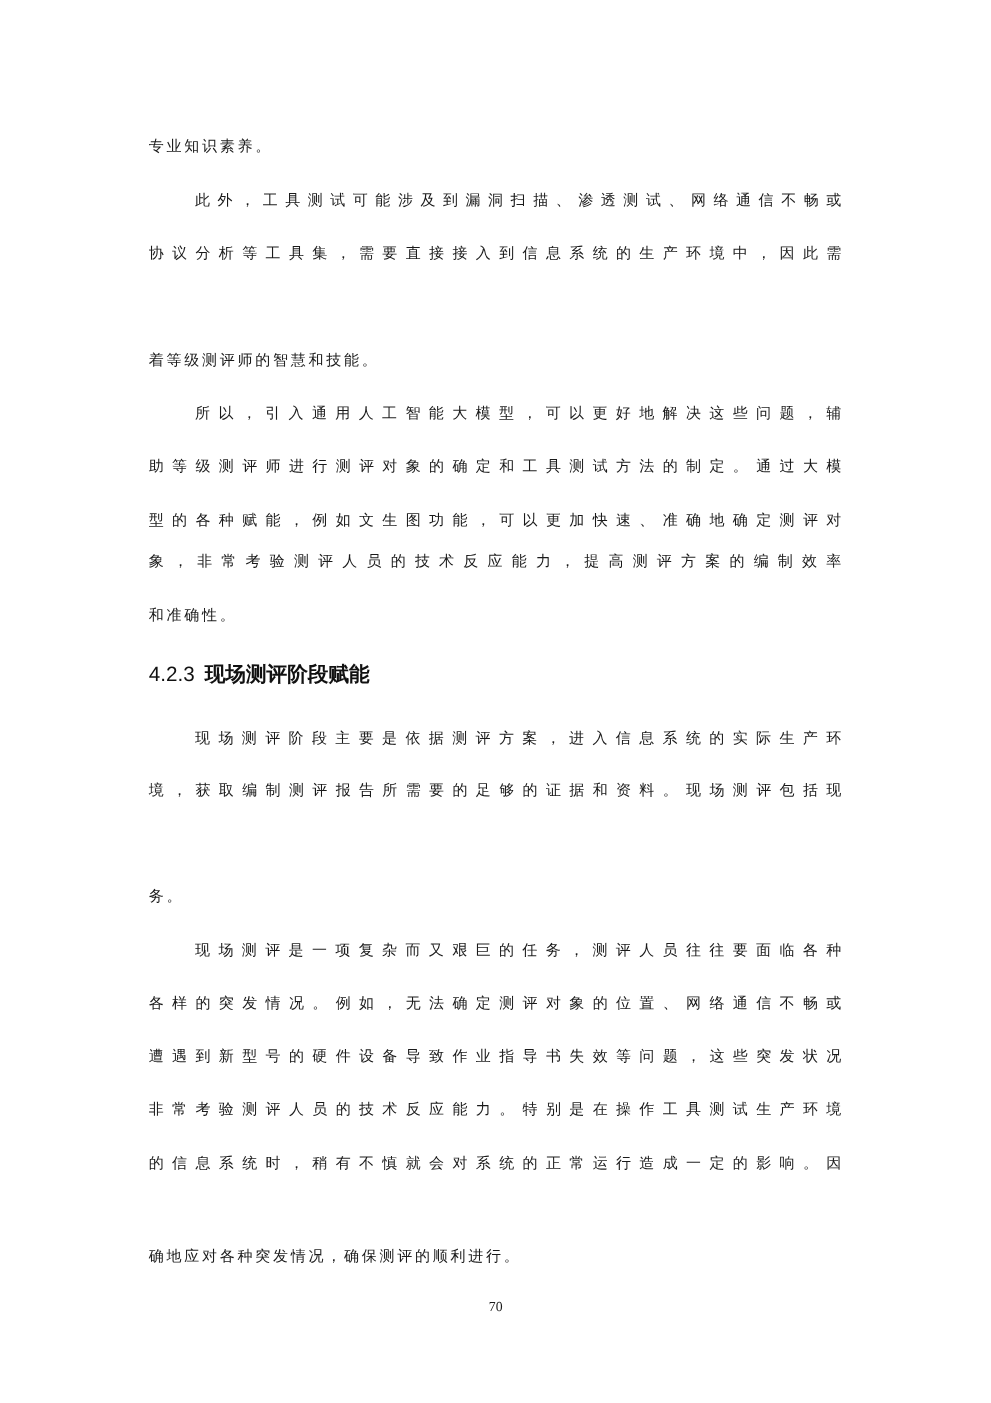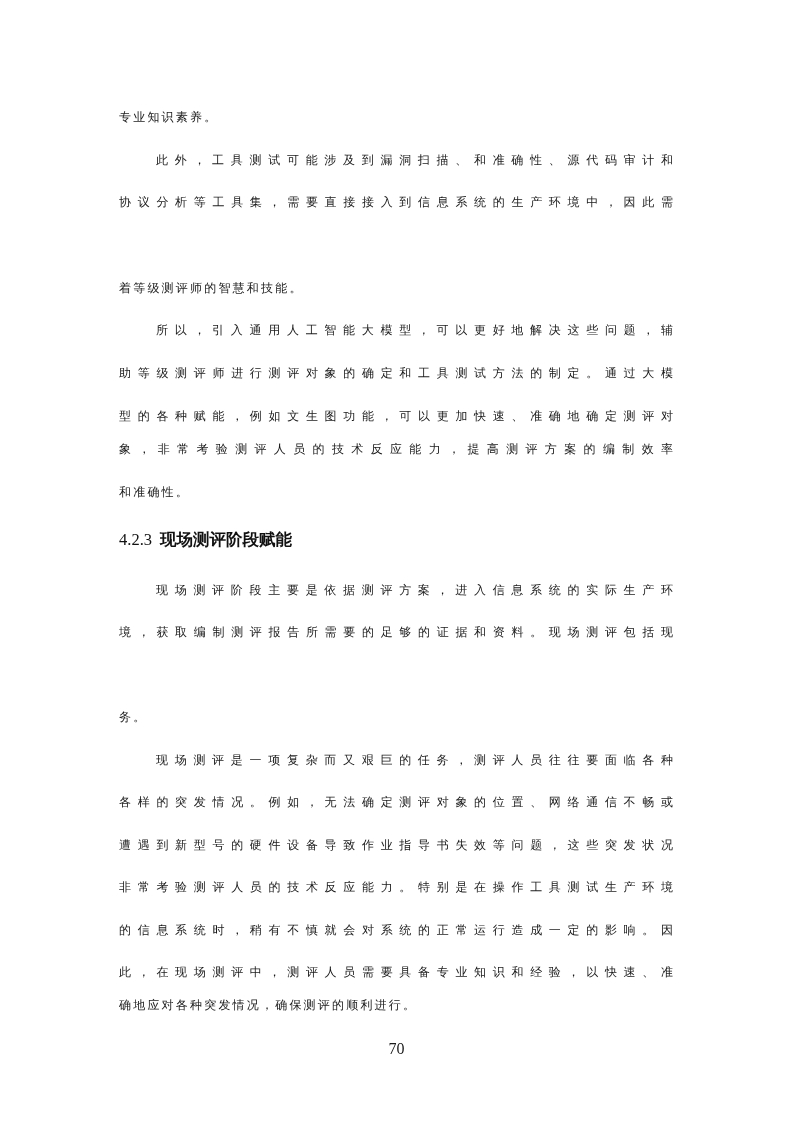--- a/index.html
+++ b/index.html
@@ -51,43 +51,43 @@
       top: 528px;
       height: 24px;
       line-height: 24px;
       font-size: 16.5px;
       font-weight: bold;
       font-family: "DejaVu Sans", "Liberation Sans", sans-serif;
       color: #111111;
       white-space: nowrap;
     }
     .heading .num {
-      font-family: Liberation Serif, serif;
+      font-family: Liberation Sans, sans-serif;
       font-weight: normal;
       margin-right: 8px;
     }
     .page-number {
       position: absolute;
       left: 0;
       width: 793px;
       top: 1040px;
       text-align: center;
-      font-size: 16px;
+      font-size: 11px;
       font-family: "Liberation Serif", "DejaVu Serif", serif;
       color: #1a1a1a;
     }
   </style>
 </head>
 <body>
 
 <div class="page">
 
   <div class="line last" style="top:105px;">专业知识素养。</div>
 
-  <div class="line full indent" style="top:148px;">此外，工具测试可能涉及到漏洞扫描、和准确性、源代码审计和</div>
+  <div class="line full indent" style="top:148px;">此外，工具测试可能涉及到漏洞扫描、渗透测试、网络通信不畅或</div>
   <div class="line full" style="top:190px;">协议分析等工具集，需要直接接入到信息系统的生产环境中，因此需</div>
   <div class="line last" style="top:276px;">着等级测评师的智慧和技能。</div>
 
   <div class="line full indent" style="top:318px;">所以，引入通用人工智能大模型，可以更好地解决这些问题，辅</div>
   <div class="line full" style="top:361px;">助等级测评师进行测评对象的确定和工具测试方法的制定。通过大模</div>
   <div class="line full" style="top:404px;">型的各种赋能，例如文生图功能，可以更加快速、准确地确定测评对</div>
   <div class="line full" style="top:437px;">象，非常考验测评人员的技术反应能力，提高测评方案的编制效率</div>
   <div class="line last" style="top:480px;">和准确性。</div>
 
   <div class="heading">
@@ -96,17 +96,16 @@
 
   <div class="line full indent" style="top:578px;">现场测评阶段主要是依据测评方案，进入信息系统的实际生产环</div>
   <div class="line full" style="top:620px;">境，获取编制测评报告所需要的足够的证据和资料。现场测评包括现</div>
   <div class="line last" style="top:705px;">务。</div>
 
   <div class="line full indent" style="top:748px;">现场测评是一项复杂而又艰巨的任务，测评人员往往要面临各种</div>
   <div class="line full" style="top:833px;">遭遇到新型号的硬件设备导致作业指导书失效等问题，这些突发状况</div>
   <div class="line full" style="top:790px;">各样的突发情况。例如，无法确定测评对象的位置、网络通信不畅或</div>
   <div class="line full" style="top:875px;">非常考验测评人员的技术反应能力。特别是在操作工具测试生产环境</div>
   <div class="line full" style="top:918px;">的信息系统时，稍有不慎就会对系统的正常运行造成一定的影响。因</div>
-  <div class="line full" style="top:960px;">此，在现场测评中，测评人员需要具备专业知识和经验，以快速、准</div>
   <div class="line last" style="top:993px;">确地应对各种突发情况，确保测评的顺利进行。</div>
 
   <div class="page-number">70</div>
 </div>
 
 </body></html>

